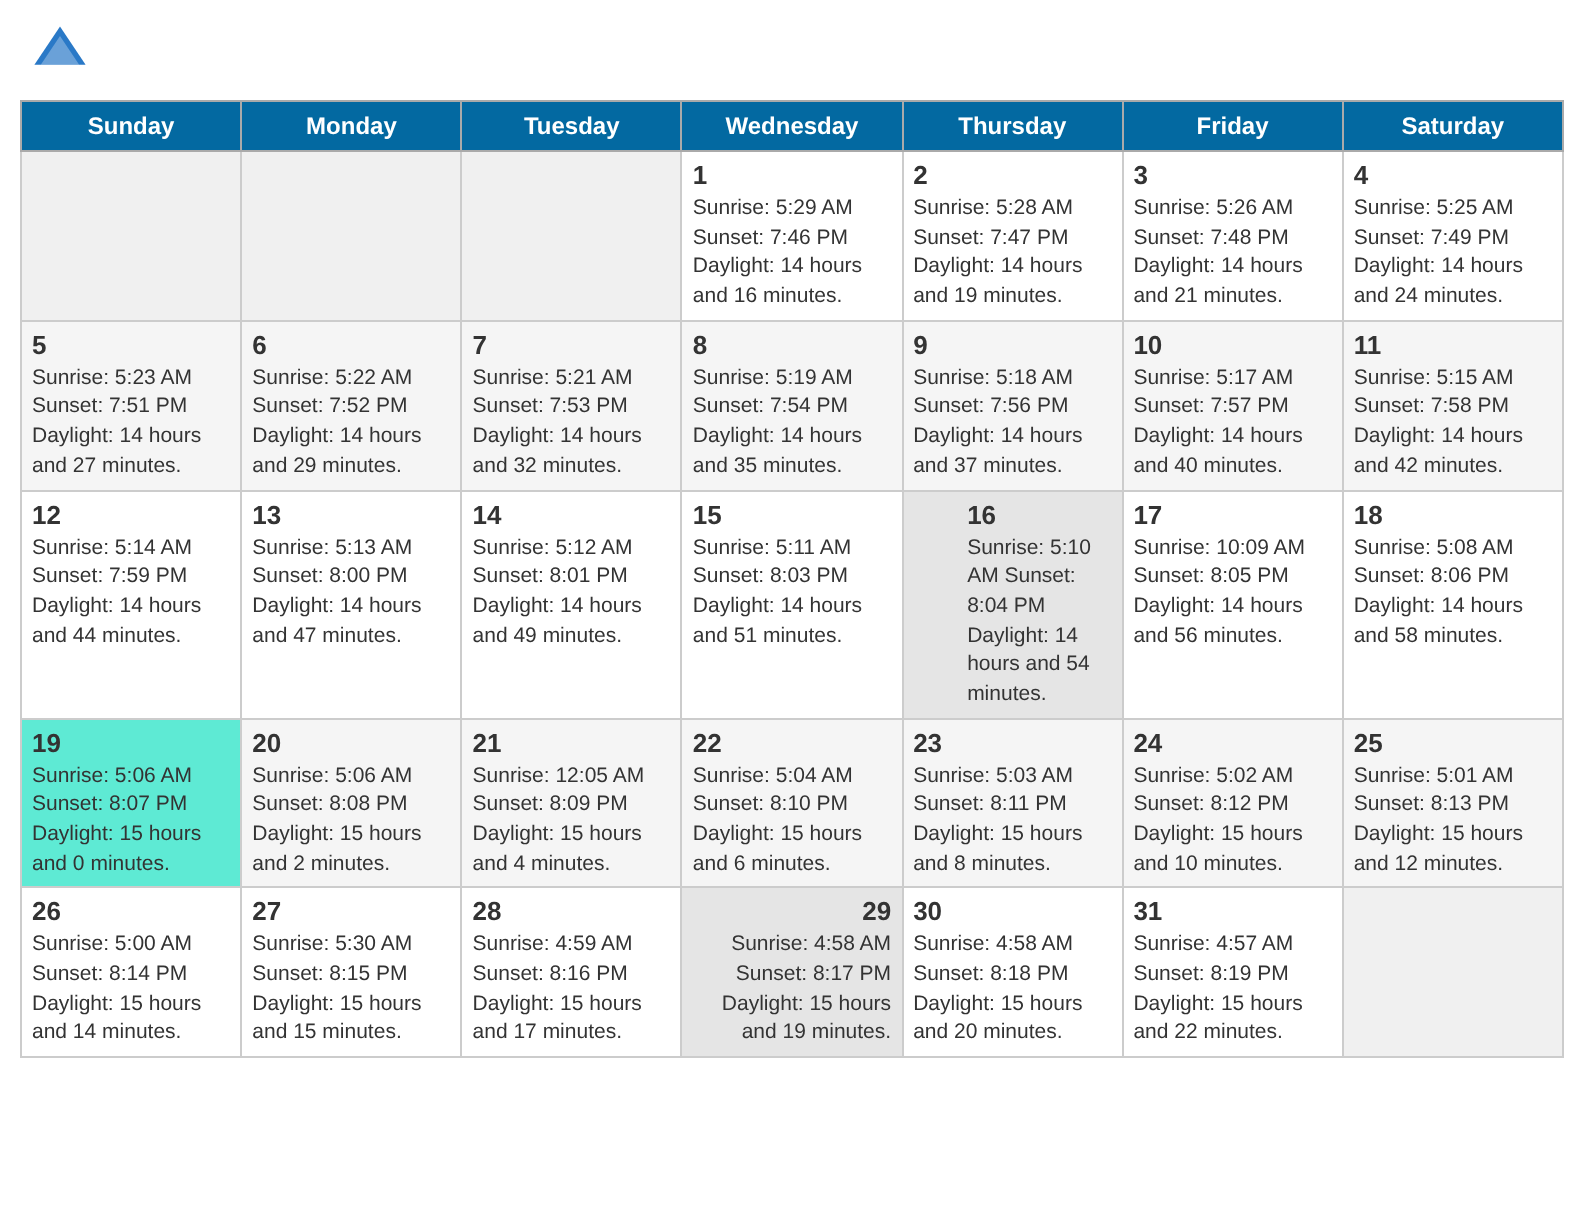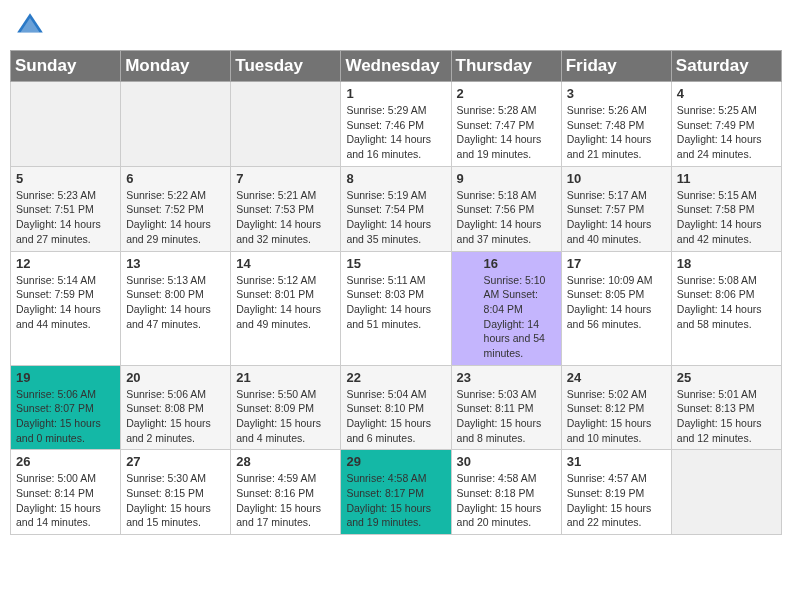--- a/index.html
+++ b/index.html
@@ -52,27 +52,27 @@
     .location {
       font-size: 16px;
       color: #555;
     }
     .calendar {
       width: 100%;
       border-collapse: collapse;
       table-layout: fixed;
     }
     .calendar th {
-      background: #737373;
+      background: #0369a1;
       color: #fff;
-      font-size: 17px;
+      font-size: 12px;
       font-weight: bold;
       padding: 5px 4px;
       border: 1px solid #aaa;
-      text-align: left;
+      text-align: center;
     }
     .calendar td {
       border: 1px solid #ccc;
       vertical-align: top;
       padding: 4px 5px;
       font-size: 10.5px;
       color: #333;
       min-height: 80px;
       background: #fff;
     }
@@ -221,55 +221,55 @@
           <div class="cell-content">Sunrise: 5:12 AM
 Sunset: 8:01 PM
 Daylight: 14 hours and 49 minutes.</div>
         </td>
         <td style="background: rgb(255, 255, 255);">
           <span class="day-num">15</span>
           <div class="cell-content">Sunrise: 5:11 AM
 Sunset: 8:03 PM
 Daylight: 14 hours and 51 minutes.</div>
         </td>
-        <td style="background: #c4b5fd; padding-left: 32px;">
+        <td style="background: #e5e5e5; padding-left: 32px;">
           <span class="day-num">16</span>
           <div class="cell-content">Sunrise: 5:10 AM
 Sunset: 8:04 PM
 Daylight: 14 hours and 54 minutes.</div>
         </td>
         <td style="background: rgb(255, 255, 255);">
           <span class="day-num">17</span>
           <div class="cell-content">Sunrise: 10:09 AM
 Sunset: 8:05 PM
 Daylight: 14 hours and 56 minutes.</div>
         </td>
         <td style="background: rgb(255, 255, 255);">
           <span class="day-num">18</span>
           <div class="cell-content">Sunrise: 5:08 AM
 Sunset: 8:06 PM
 Daylight: 14 hours and 58 minutes.</div>
         </td>
       </tr>
       <tr>
-        <td style="background: #14b8a6;">
+        <td style="background: #5eead4;">
           <span class="day-num">19</span>
           <div class="cell-content">Sunrise: 5:06 AM
 Sunset: 8:07 PM
 Daylight: 15 hours and 0 minutes.</div>
         </td>
         <td style="background: rgb(245, 245, 245);">
           <span class="day-num">20</span>
           <div class="cell-content">Sunrise: 5:06 AM
 Sunset: 8:08 PM
 Daylight: 15 hours and 2 minutes.</div>
         </td>
         <td style="background: rgb(245, 245, 245); margin-left: 12px;">
           <span class="day-num">21</span>
-          <div class="cell-content">Sunrise: 5:50 AM
+          <div class="cell-content">Sunrise: 12:05 AM
 Sunset: 8:09 PM
 Daylight: 15 hours and 4 minutes.</div>
         </td>
         <td style="background: rgb(245, 245, 245);">
           <span class="day-num">22</span>
           <div class="cell-content">Sunrise: 5:04 AM
 Sunset: 8:10 PM
 Daylight: 15 hours and 6 minutes.</div>
         </td>
         <td style="background: rgb(245, 245, 245);">
@@ -303,21 +303,21 @@
           <div class="cell-content">Sunrise: 5:30 AM
 Sunset: 8:15 PM
 Daylight: 15 hours and 15 minutes.</div>
         </td>
         <td style="background: rgb(255, 255, 255);">
           <span class="day-num">28</span>
           <div class="cell-content">Sunrise: 4:59 AM
 Sunset: 8:16 PM
 Daylight: 15 hours and 17 minutes.</div>
         </td>
-        <td style="background: #14b8a6;">
+        <td style="background: #e5e5e5; text-align: right;">
           <span class="day-num">29</span>
           <div class="cell-content">Sunrise: 4:58 AM
 Sunset: 8:17 PM
 Daylight: 15 hours and 19 minutes.</div>
         </td>
         <td style="background: rgb(255, 255, 255);">
           <span class="day-num">30</span>
           <div class="cell-content">Sunrise: 4:58 AM
 Sunset: 8:18 PM
 Daylight: 15 hours and 20 minutes.</div>

